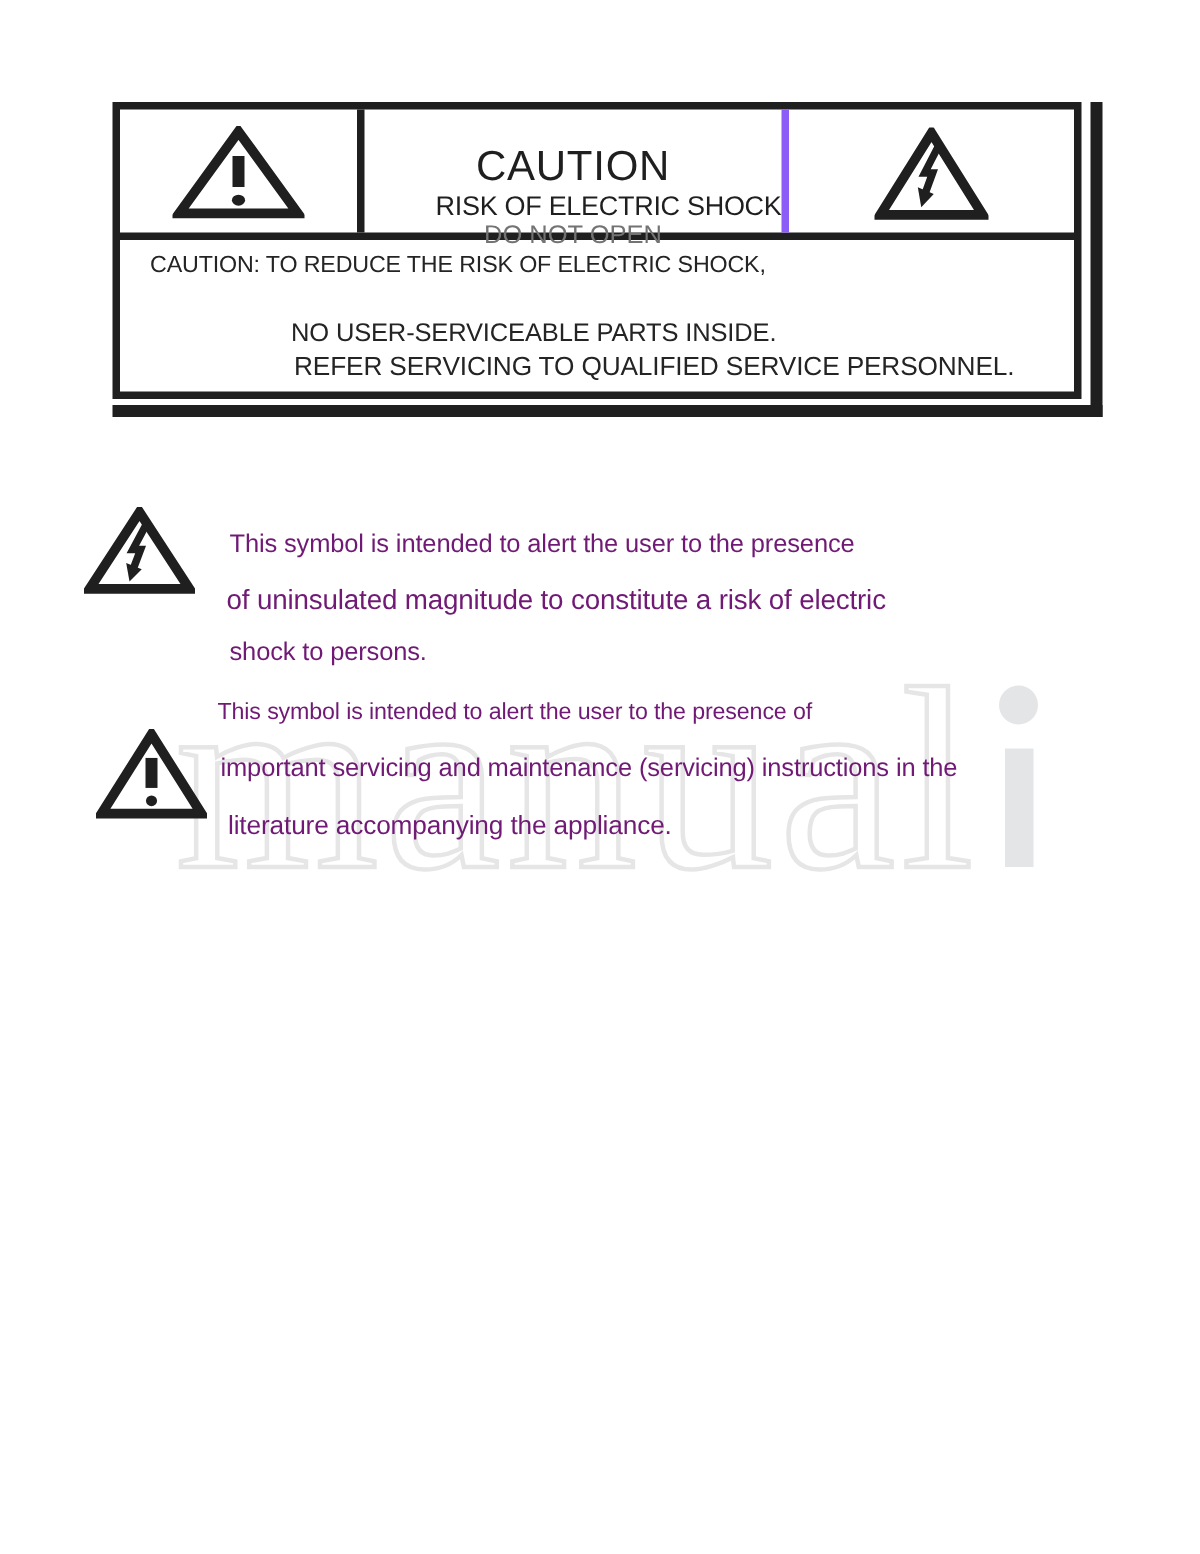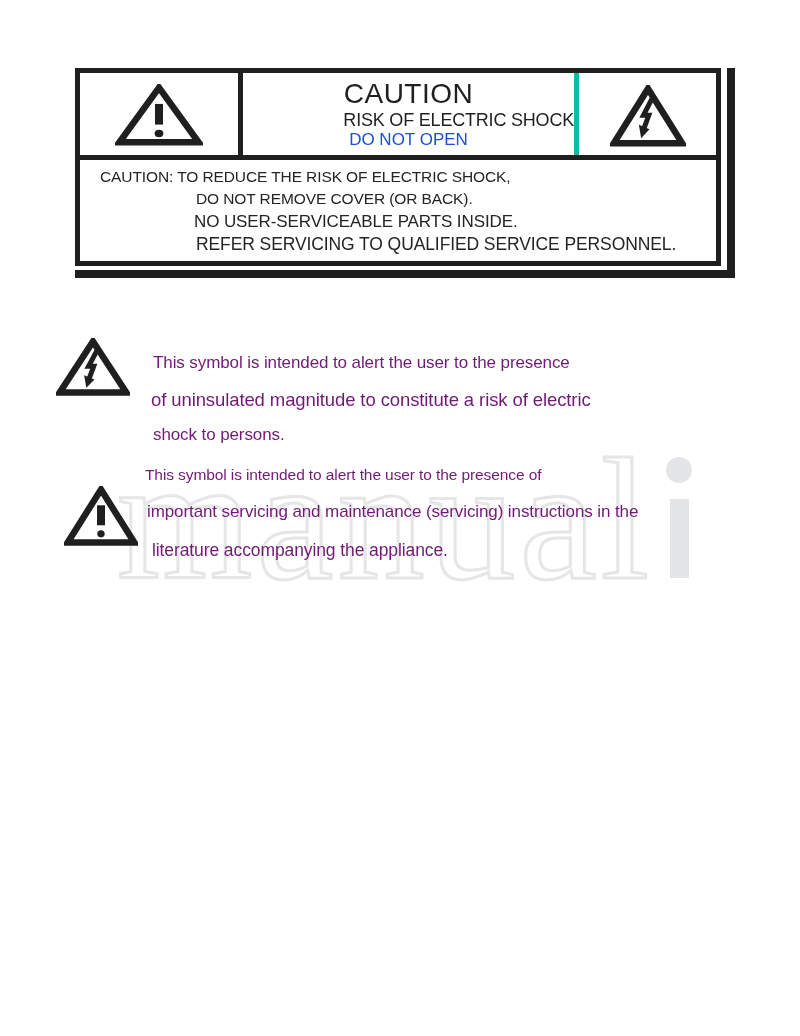--- a/index.html
+++ b/index.html
@@ -10,26 +10,26 @@
   
   .caution-box{
     position:absolute;left:75px;top:68px;width:646px;height:198px;
     border:5px solid #1f1f1f;box-sizing:border-box;background:#ffffff;
   }
   .shadow-right{position:absolute;left:727px;top:68px;width:8px;height:210px;background:#1f1f1f;}
   .shadow-bottom{position:absolute;left:75px;top:270px;width:660px;height:8px;background:#1f1f1f;}
   .box-header{display:flex;height:82px;border-bottom:5px solid #1f1f1f;}
   .hcell{box-sizing:border-box;}
   .hcell.left{width:158px;display:flex;justify-content:center;}
-  .hcell.mid{width:341px;border-left:5px solid #1f1f1f;border-right:5px solid #14b8a6;
-             text-align:center;padding-top:5px;}
+  .hcell.mid{width:288px;border-left:5px solid #1f1f1f;border-right:5px solid #8b5cf6;
+             text-align:center;padding-top:22px;}
   .hcell.right{flex:1;display:flex;justify-content:center;}
   .cap-title{font-size:28px;line-height:32px;letter-spacing:.5px;color:#1f1f1f;}
   .cap-sub1{font-size:18px;line-height:20px;letter-spacing:-.2px;color:#1f1f1f;text-align:right;}
-  .cap-sub2{font-size:17px;line-height:19px;color:#1d4ed8;}
+  .cap-sub2{font-size:17px;line-height:19px;color:#737373;}
   .bline{position:absolute;white-space:nowrap;letter-spacing:-.1px;line-height:1.2;color:#242424;}
   .bl1{left:20px;top:95px;font-size:15.5px;text-align:right;}
   .bl2{left:116px;top:117px;font-size:15.5px;}
   .bl3{left:114px;top:139px;font-size:17px;}
   .bl4{left:116px;top:161px;font-size:17.5px;}
   
   .tri{display:block;}
   .tri-cell1{width:88px;height:62px;margin-top:11px;}
   .tri-cell3{width:76px;height:62px;margin-top:12px;}
   .tri-p1{position:absolute;left:56px;top:338px;width:74px;height:58px;}
@@ -93,21 +93,20 @@
         <div class="cap-sub1">RISK OF ELECTRIC SHOCK</div>
         <div class="cap-sub2">DO NOT OPEN</div>
       </div>
       <div class="hcell right">
         <svg class="tri tri-cell3" viewBox="0 0 100 84" preserveAspectRatio="none">
           <use href="#tri-bolt"></use>
         </svg>
       </div>
     </div>
     <div class="bline bl1">CAUTION: TO REDUCE THE RISK OF ELECTRIC SHOCK,</div>
-    <div class="bline bl2">DO NOT REMOVE COVER (OR BACK).</div>
     <div class="bline bl3">NO USER-SERVICEABLE PARTS INSIDE.</div>
     <div class="bline bl4">REFER SERVICING TO QUALIFIED SERVICE PERSONNEL.</div>
   </div>
 
   <svg class="tri tri-p1" viewBox="0 0 100 84" preserveAspectRatio="none">
     <use href="#tri-bolt"></use>
   </svg>
   <div class="nline p1l1">This symbol is intended to alert the user to the presence</div>
   <div class="nline p1l2">of uninsulated magnitude to constitute a risk of electric</div>
   <div class="nline p1l3">shock to persons.</div>

